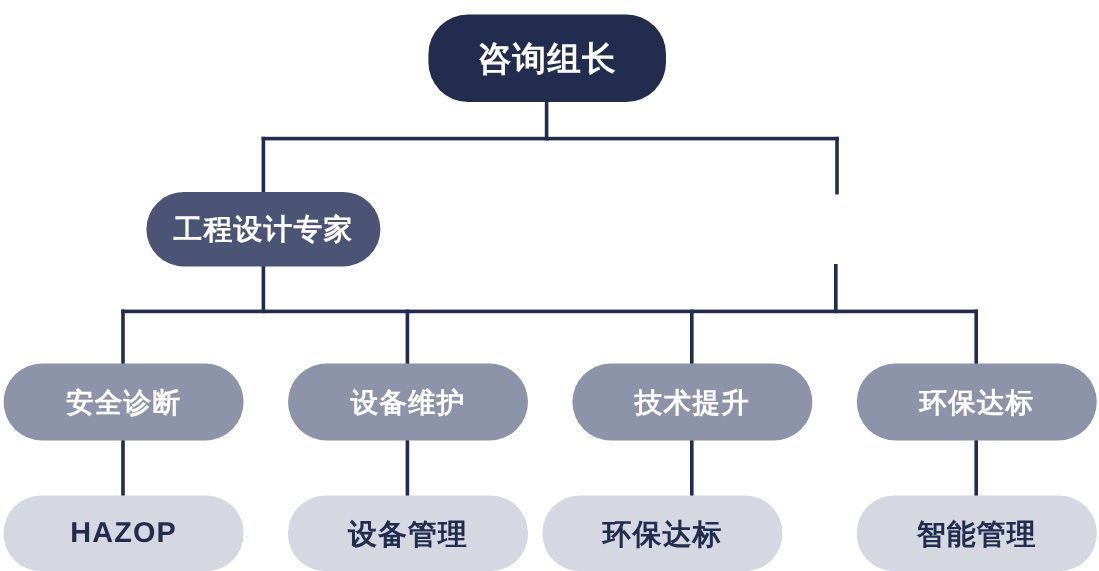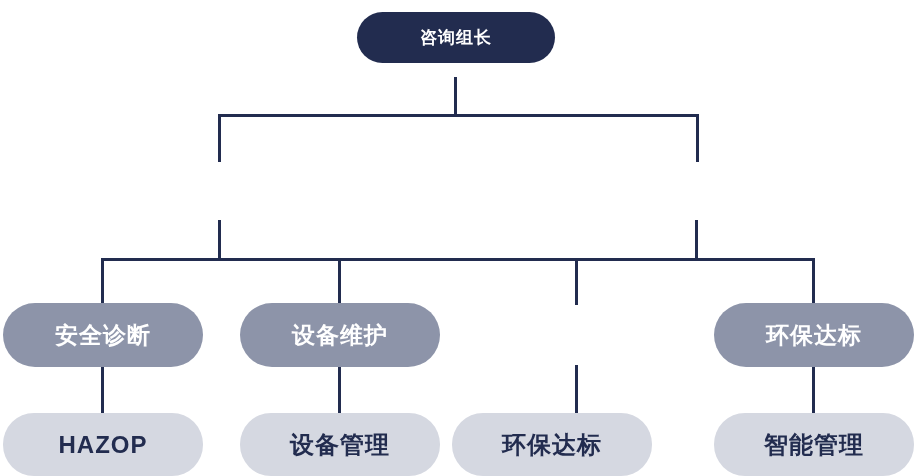--- a/index.html
+++ b/index.html
@@ -22,25 +22,25 @@
   .node {
     position: absolute;
     display: flex;
     align-items: center;
     justify-content: center;
     box-sizing: border-box;
     white-space: nowrap;
     letter-spacing: 1px;
   }
   .node.level1 {
-    left: 357px; top: 12px; width: 198px; height: 51px;
+    left: 357px; top: 12px; width: 198px; height: 73px;
     border-radius: 33px;
     background: var(--level1_bg, #222c4f);
     color: var(--light_text, #ffffff);
-    font-size: 17px; font-weight: 700;
+    font-size: 28px; font-weight: 700;
   }
   .node.level2 {
     top: 160px; width: 195px; height: 62px;
     border-radius: 31px;
     background: var(--level2_bg, #4b5474);
     color: var(--light_text, #ffffff);
     font-size: 24px; font-weight: 700;
   }
   .node.level3 {
     top: 303px; width: 200px; height: 64px;
@@ -75,26 +75,32 @@
   <div class="line" style="left:812px; top:258px; width:3px;   height:47px;"></div>
   <div class="line" style="left:101px; top:365px; width:3px;   height:50px;"></div>
   <div class="line" style="left:338px; top:365px; width:3px;   height:50px;"></div>
   <div class="line" style="left:575px; top:365px; width:3px;   height:50px;"></div>
   <div class="line" style="left:812px; top:365px; width:3px;   height:50px;"></div>
 
   <div class="node level1">
     <span>咨询组长</span>
   </div>
 
+  <div class="node level2" style="left:122px;">
+    <span>工程设计专家</span>
+  </div>
 
   <div class="node level3" style="left:3px;">
     <span>安全诊断</span>
   </div>
   <div class="node level3" style="left:240px;">
     <span>设备维护</span>
+  </div>
+  <div class="node level3" style="left:477px;">
+    <span>技术提升</span>
   </div>
   <div class="node level3" style="left:714px;">
     <span>环保达标</span>
   </div>
 
   <div class="node level4" style="left:3px;">
     <span>HAZOP</span>
   </div>
   <div class="node level4" style="left:240px;text-align:right;">
     <span>设备管理</span>

